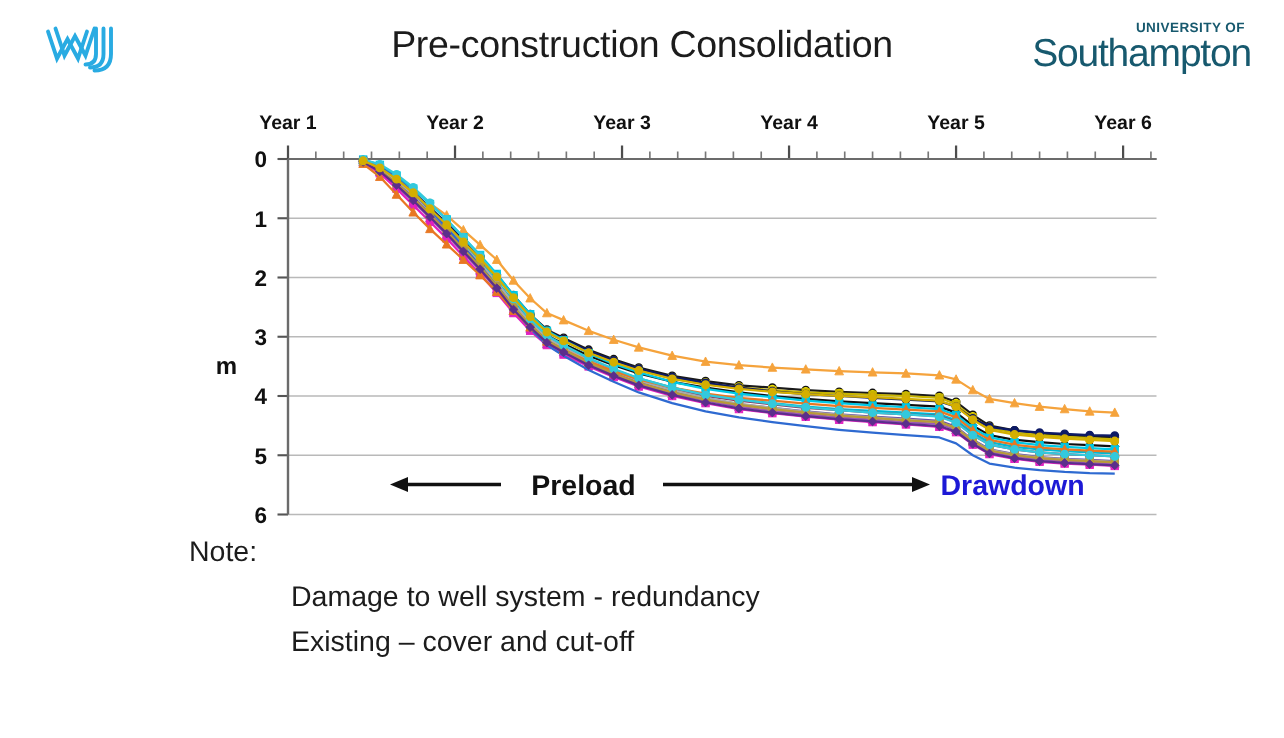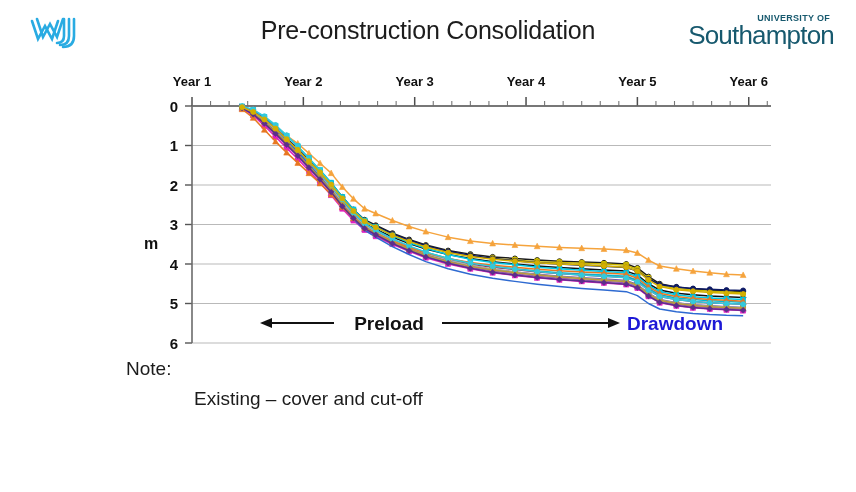--- a/index.html
+++ b/index.html
@@ -853,15 +853,19 @@
     </g>
   </svg>
 </div>
 
 <div id="notes">
   <div class="note-row">
     <span class="note-label">Note:</span>
   </div>
   <div class="note-row">
     <span class="note-label"></span>
+    <span class="note-text">Damage to well system - redundancy</span>
+  </div>
+  <div class="note-row">
+    <span class="note-label"></span>
     <span class="note-text">Existing – cover and cut-off</span>
   </div>
 </div>
 
 </body></html>

